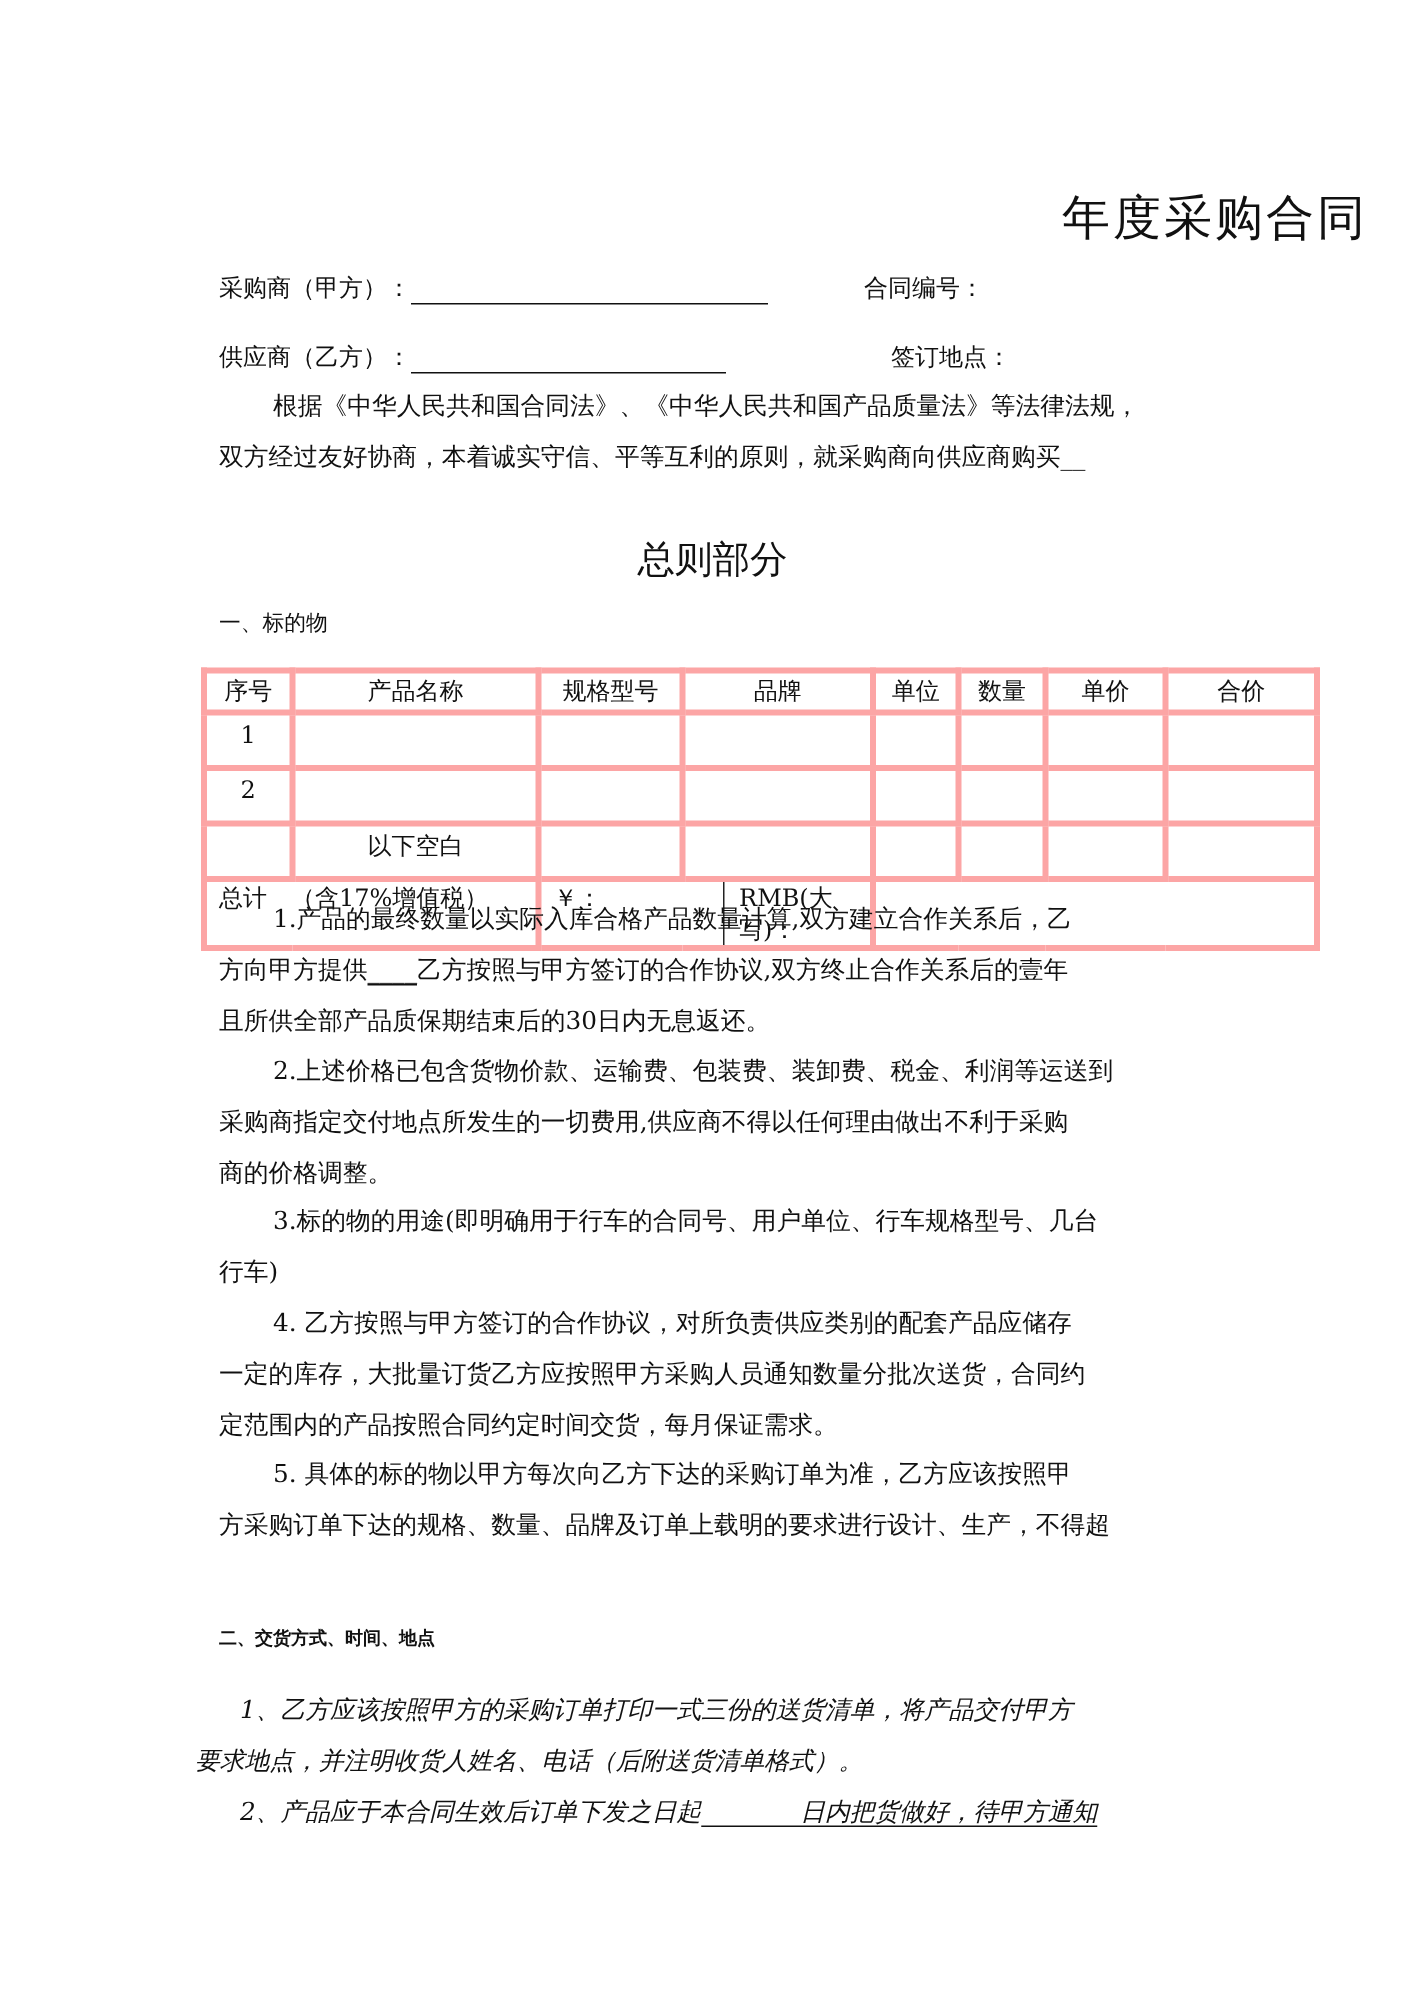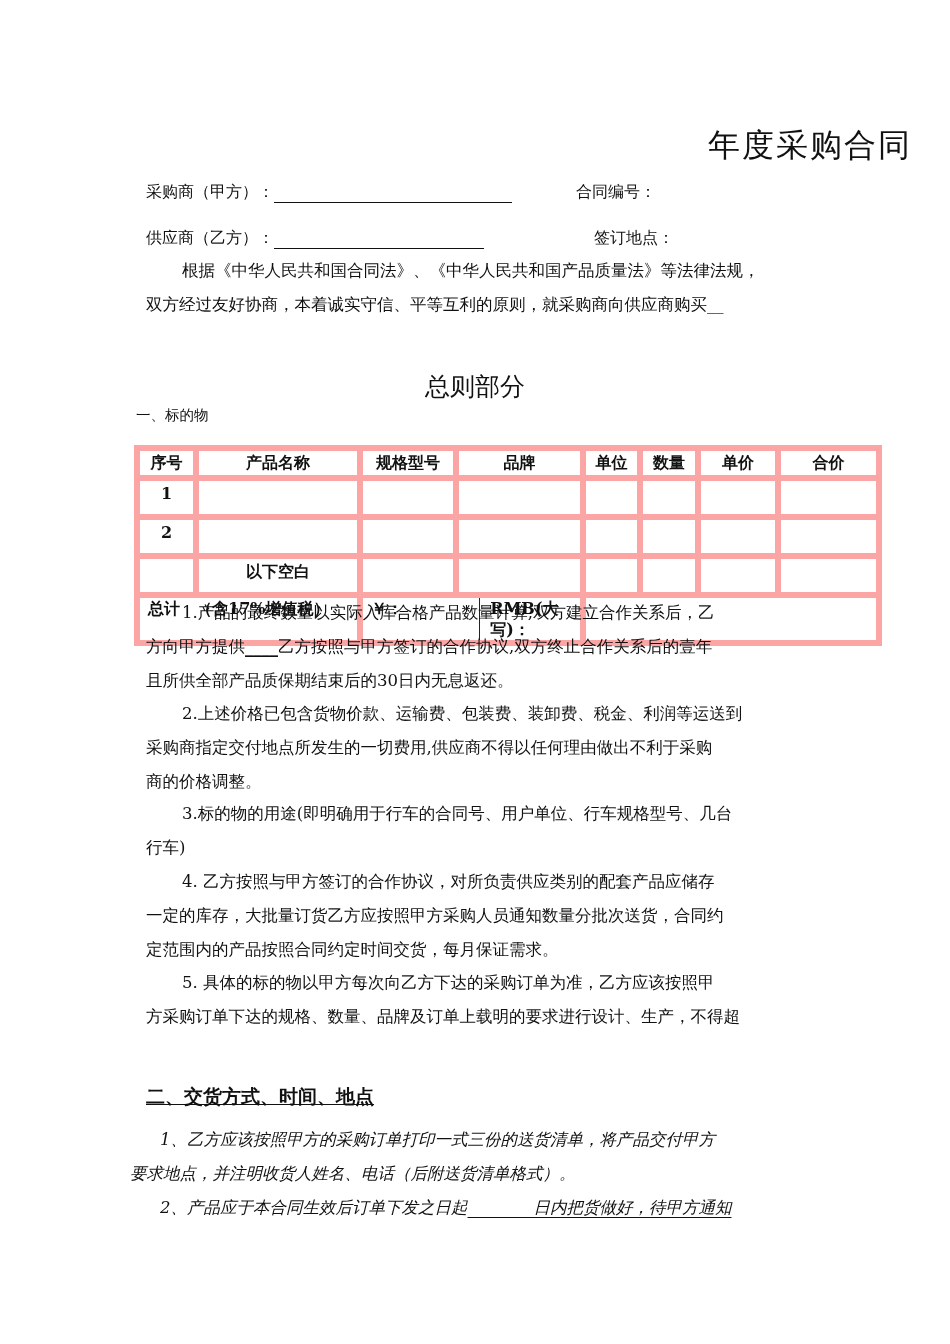--- a/index.html
+++ b/index.html
@@ -6,30 +6,30 @@
   body { width: 950px; height: 1344px; position: relative; overflow: hidden;
          font-family: "DejaVu Serif", "Liberation Serif", serif; color: #111; }
   .abs { position: absolute; white-space: nowrap; }
   .title { left: 0; width: 912px; top: 124px; text-align: right;
            font-family: "DejaVu Sans", "Liberation Sans", sans-serif; font-size: 32px; letter-spacing: 2px; }
   .field { font-size: 16px; }
   .uline { display: inline-block; border-bottom: 1.5px solid #111; height: 18px; vertical-align: bottom; }
   .para { left: 146px; width: 664px; font-size: 16.5px; line-height: 34px; white-space: normal; }
   .para p { margin: 0; }
   .indent { text-indent: 36px; }
-  .subtitle { left: 0; width: 950px; top: 370px; text-align: center;
+  .subtitle { left: 0; width: 950px; top: 356px; text-align: center;
               font-family: "DejaVu Sans", "Liberation Sans", sans-serif; font-size: 25px; }
   .small { font-size: 14.5px; }
   table.items { position: absolute; left: 134px; top: 445px; border-collapse: collapse;
                 font-size: 16px; table-layout: fixed; }
-  table.items td { border: 6px solid #fca5a5; padding: 0; text-align: center; vertical-align: top; font-weight: bold; }
+  table.items td { border: 4px solid #fca5a5; padding: 0; text-align: center; vertical-align: top; }
   table.items tr.head td { height: 24px; line-height: 24px; }
   table.items tr.body td { height: 33px; line-height: 26px; }
   table.items tr.total td { height: 21px; line-height: 21px; text-align: left; }
-  .heading2 { font-family: "DejaVu Sans", "Liberation Sans", sans-serif; font-weight: bold; font-size: 19px; text-decoration: underline; }
+  .heading2 { font-family: "DejaVu Sans", "Liberation Sans", sans-serif; font-weight: bold; font-size: 12px; }
   .ul-text { text-decoration: underline; text-underline-offset: 4px; }
 </style>
 </head>
 <body>
 
 <div class="abs title">年度采购合同</div>
 
 <div class="abs field" style="left:146px; top:182px;">
   <span>采购商（甲方）：</span><span class="uline" style="width:238px;"></span>
 </div>
@@ -40,21 +40,21 @@
 </div>
 <div class="abs field" style="left:594px; top:228px;">签订地点：</div>
 
 <div class="abs para" style="top:254px; left:146px;">
   <p class="indent">根据《中华人民共和国合同法》、《中华人民共和国产品质量法》等法律法规，</p>
   <p>双方经过友好协商，本着诚实守信、平等互利的原则，就采购商向供应商购买__</p>
 </div>
 
 <div class="abs subtitle">总则部分</div>
 
-<div class="abs small" style="left:136px; top:406px;">一、标的物</div>
+<div class="abs small" style="left:146px; top:406px;">一、标的物</div>
 
 <table class="items">
   <colgroup>
     <col style="width:59px">
       <col style="width:164px">
       <col style="width:96px">
       <col style="width:127px">
     <col style="width:57px">
       <col style="width:58px">
       <col style="width:80px">

